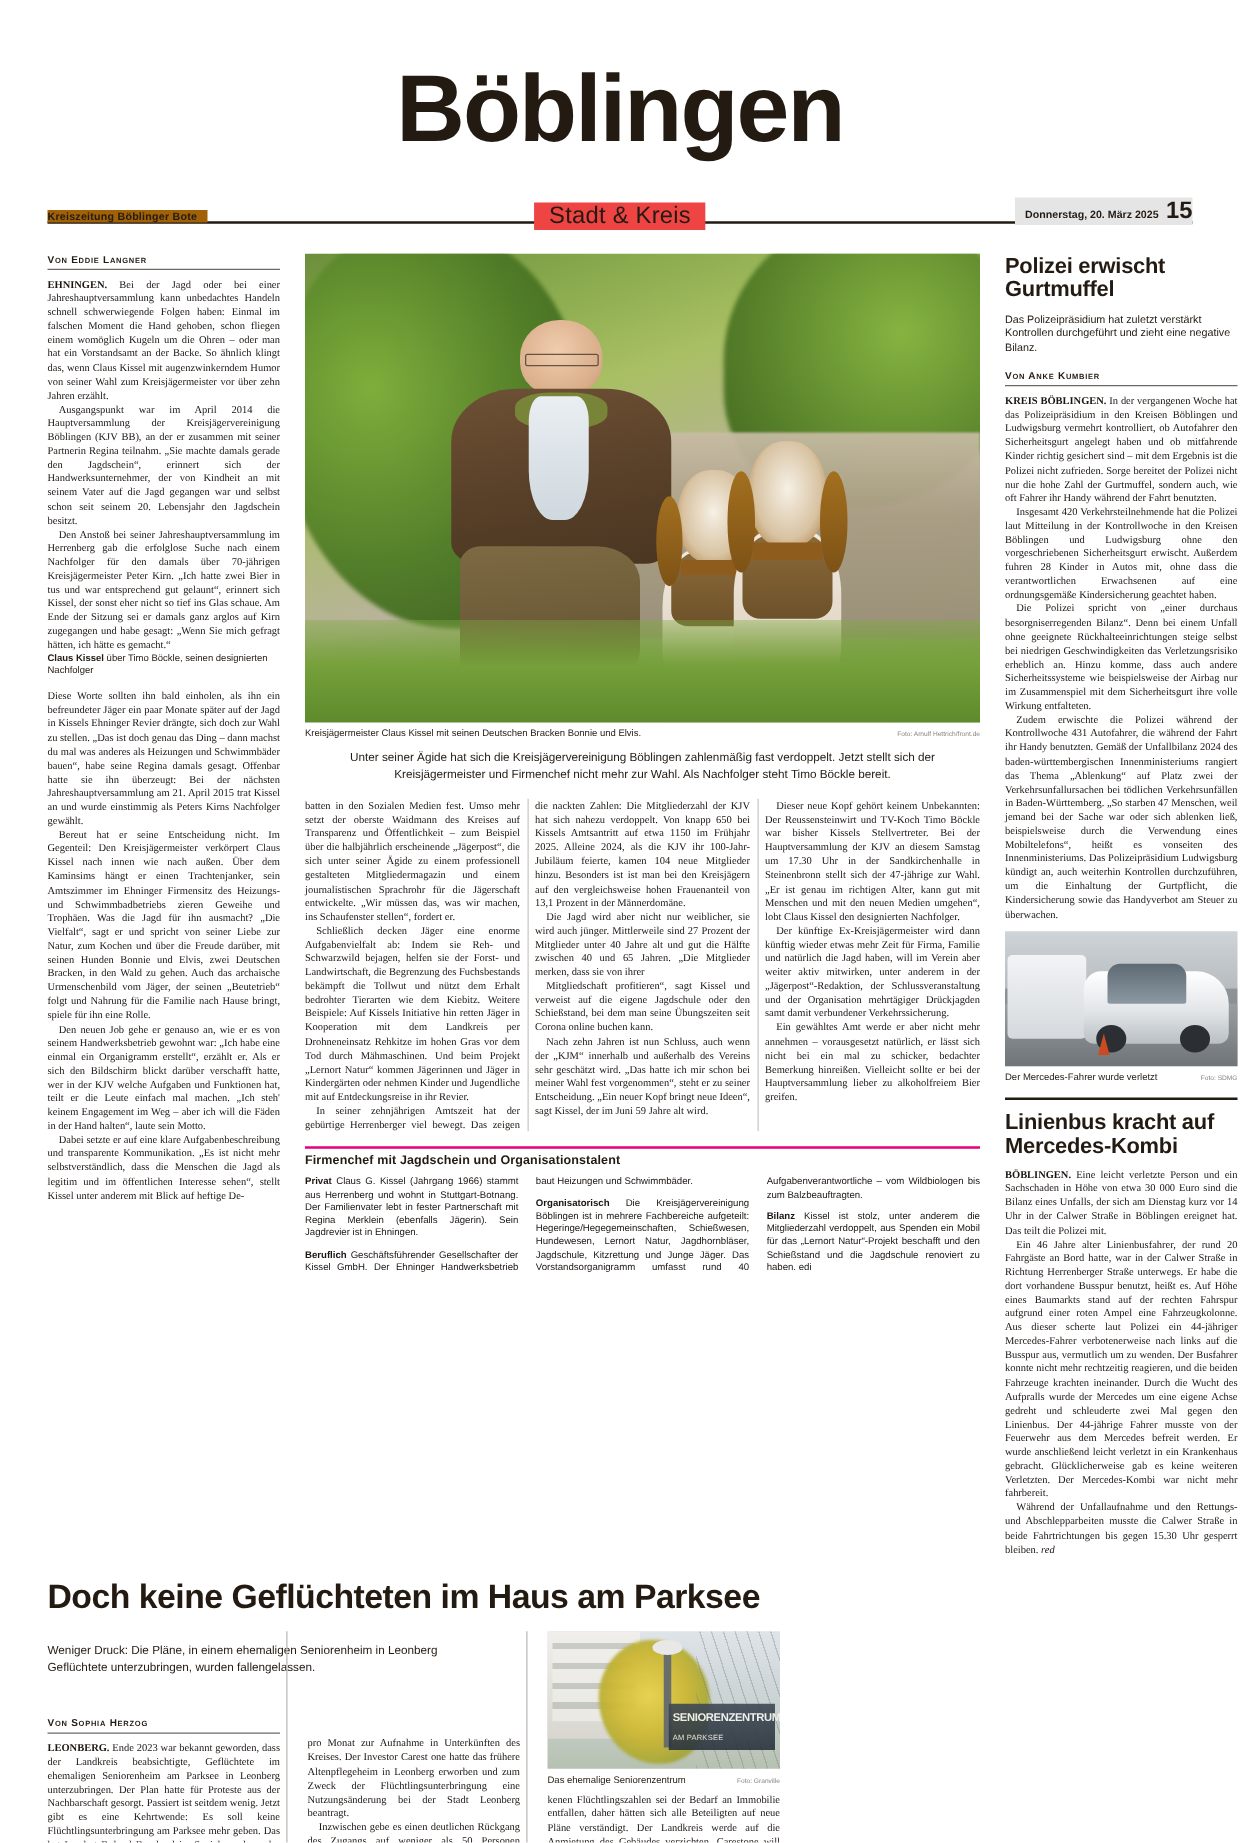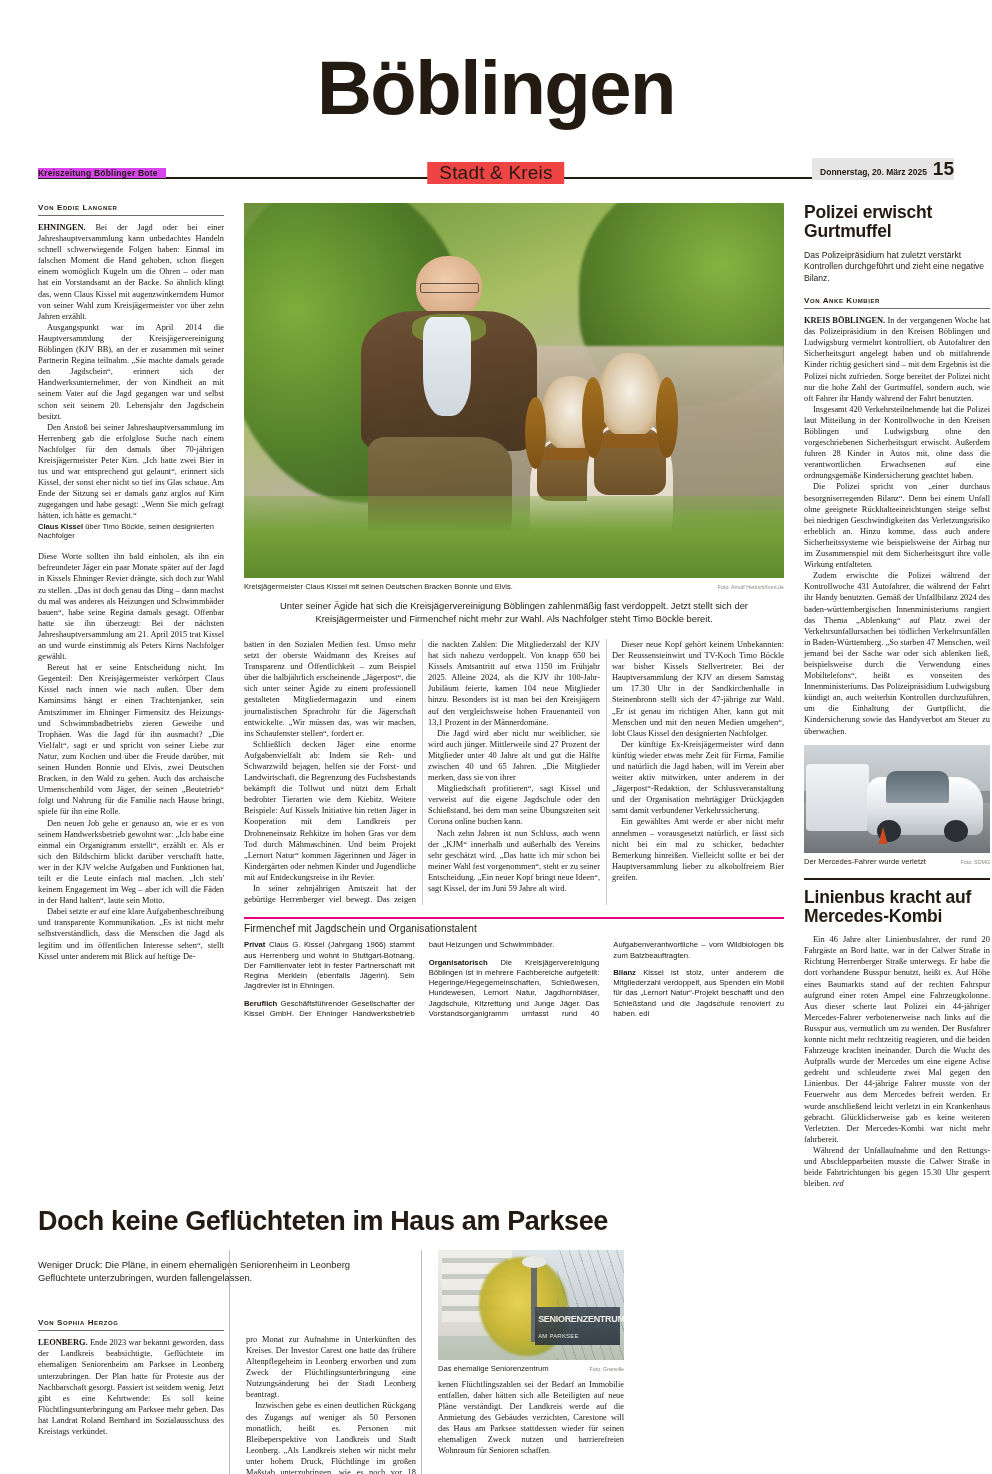--- a/index.html
+++ b/index.html
@@ -33,21 +33,21 @@
   .masthead-bar:before {
     content: "";
     position: absolute;
     left: 0; right: 0; top: 23px;
     height: 1.5px; background: #231a12;
   }
   .mb-left {
     position: absolute; left: 0; bottom: 10px;
     font-family: "Liberation Sans", sans-serif;
     font-size: 8.5px; font-weight: bold; letter-spacing: 0.2px;
-    background: #d946ef; padding-right: 8px; z-index: 2;
+    background: #a16207; padding-right: 8px; z-index: 2;
     color: #231a12;
   }
   .mb-center {
     position: absolute; left: 50%; transform: translateX(-50%);
     bottom: 4px;
     font-family: "Liberation Sans", sans-serif;
     font-size: 19px; font-weight: normal; letter-spacing: 0.2px;
     background: #ef4444; padding: 0 12px; z-index: 2;
     color: #231a12;
   }
@@ -252,21 +252,21 @@
     column-gap: 12px;
     column-rule: 1px solid #cbc7c2;
     margin-top: 13px;
   }
 
   
   .infobox { margin-top: 12px; }
   .infobox-rule { height: 2px; background: #e6007e; margin-bottom: 4px; }
   .infobox-title {
     font-family: "Liberation Sans", sans-serif;
-    font-weight: 400; font-size: 10px; letter-spacing: 0.1px;
+    font-weight: 700; font-size: 10px; letter-spacing: 0.1px;
     color: #231a12; margin-bottom: 6px;
   }
   .infobox-cols {
     column-count: 3; column-gap: 14px;
     font-family: "Liberation Sans", sans-serif;
     font-size: 7.7px; line-height: 1.34;
     text-align: justify; hyphens:auto;
   }
   .infobox-cols p { margin: 0 0 7px 0; }
   .infobox-cols b { font-weight: bold; }
@@ -510,20 +510,21 @@
         </div>
         <div class="caption-row">
           <div class="caption">Der Mercedes-Fahrer wurde verletzt</div>
           <div class="photocredit">Foto: SDMG</div>
         </div>
 
         <hr class="hr-thick">
 
         <div class="rail-headline">Linienbus kracht auf Mercedes-Kombi</div>
         <div class="bodytext">
+          <p class="first"><b>BÖBLINGEN.</b> Eine leicht verletzte Person und ein Sachschaden in Höhe von etwa 30 000 Euro sind die Bilanz eines Unfalls, der sich am Dienstag kurz vor 14 Uhr in der Calwer Straße in Böblingen ereignet hat. Das teilt die Polizei mit.</p>
           <p>Ein 46 Jahre alter Linienbusfahrer, der rund 20 Fahrgäste an Bord hatte, war in der Calwer Straße in Richtung Herrenberger Straße unterwegs. Er habe die dort vorhandene Busspur benutzt, heißt es. Auf Höhe eines Baumarkts stand auf der rechten Fahrspur aufgrund einer roten Ampel eine Fahrzeugkolonne. Aus dieser scherte laut Polizei ein 44-jähriger Mercedes-Fahrer verbotenerweise nach links auf die Busspur aus, vermutlich um zu wenden. Der Busfahrer konnte nicht mehr rechtzeitig reagieren, und die beiden Fahrzeuge krachten ineinander. Durch die Wucht des Aufpralls wurde der Mercedes um eine eigene Achse gedreht und schleuderte zwei Mal gegen den Linienbus. Der 44-jährige Fahrer musste von der Feuerwehr aus dem Mercedes befreit werden. Er wurde anschließend leicht verletzt in ein Krankenhaus gebracht. Glücklicherweise gab es keine weiteren Verletzten. Der Mercedes-Kombi war nicht mehr fahrbereit.</p>
           <p><span>Während der Unfallaufnahme und den Rettungs- und Abschlepparbeiten musste die Calwer Straße in beide Fahrtrichtungen bis gegen 15.30 Uhr gesperrt bleiben.</span> <span class="endmark">red</span></p>
         </div>
       </div>
     </div>
 
     <div style="margin-top:18px;">
       <div style="width:582px;">
         <div class="headline-park">Doch keine Geflüchteten im Haus am Parksee</div>
       </div>

